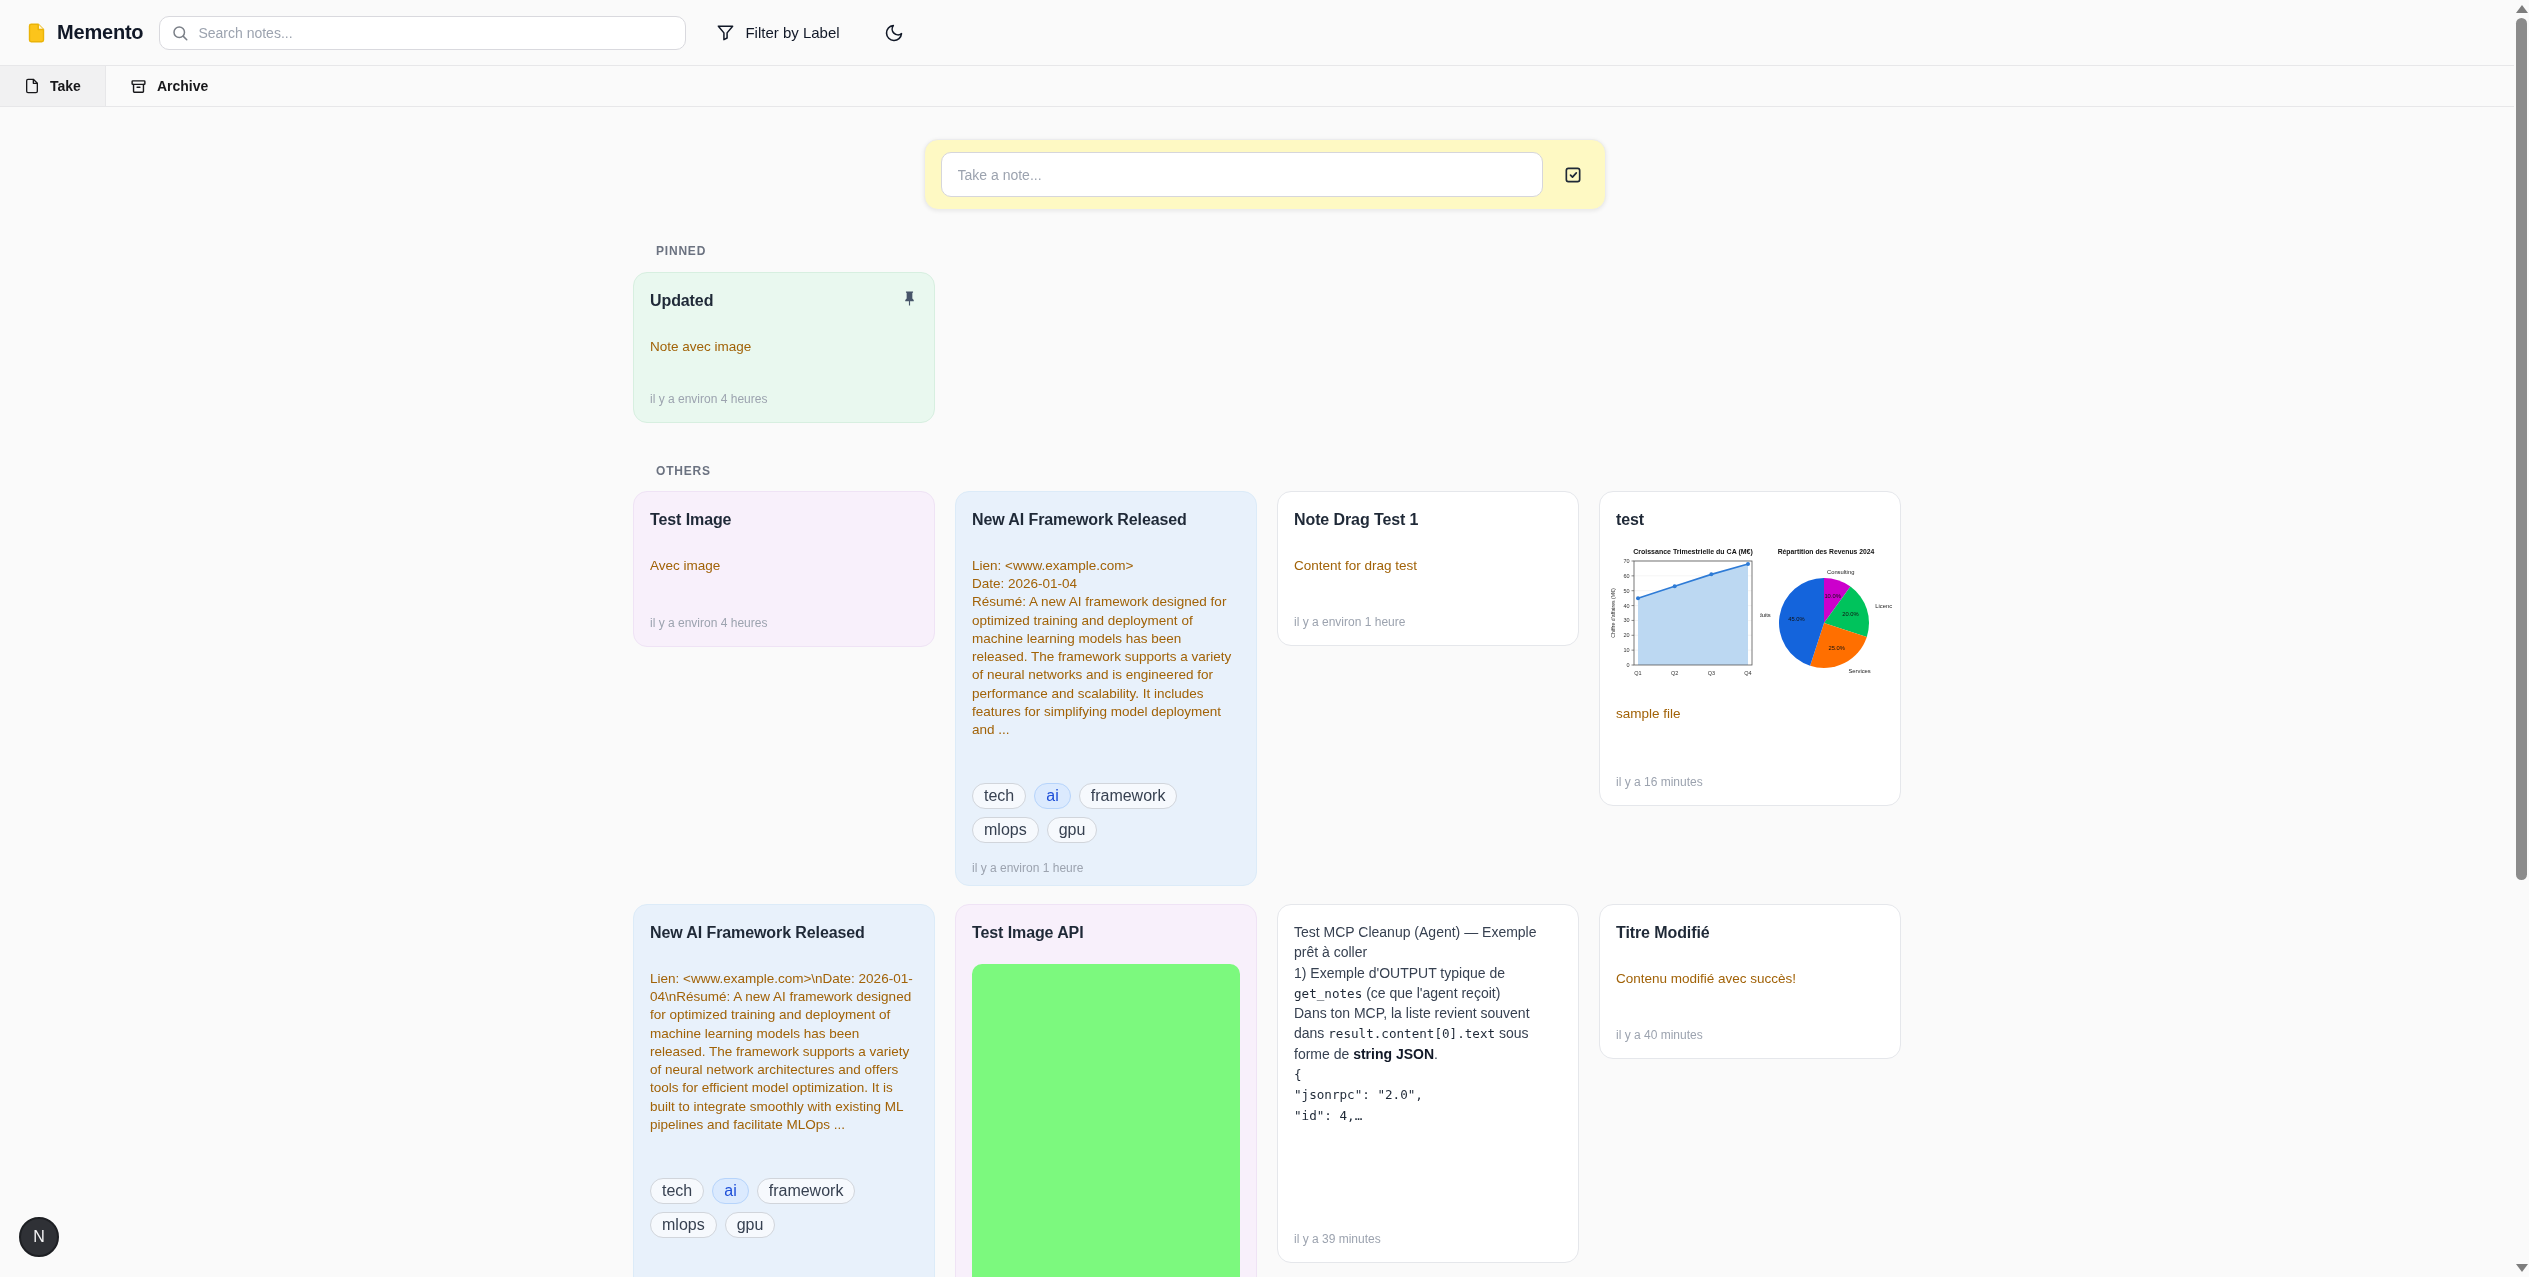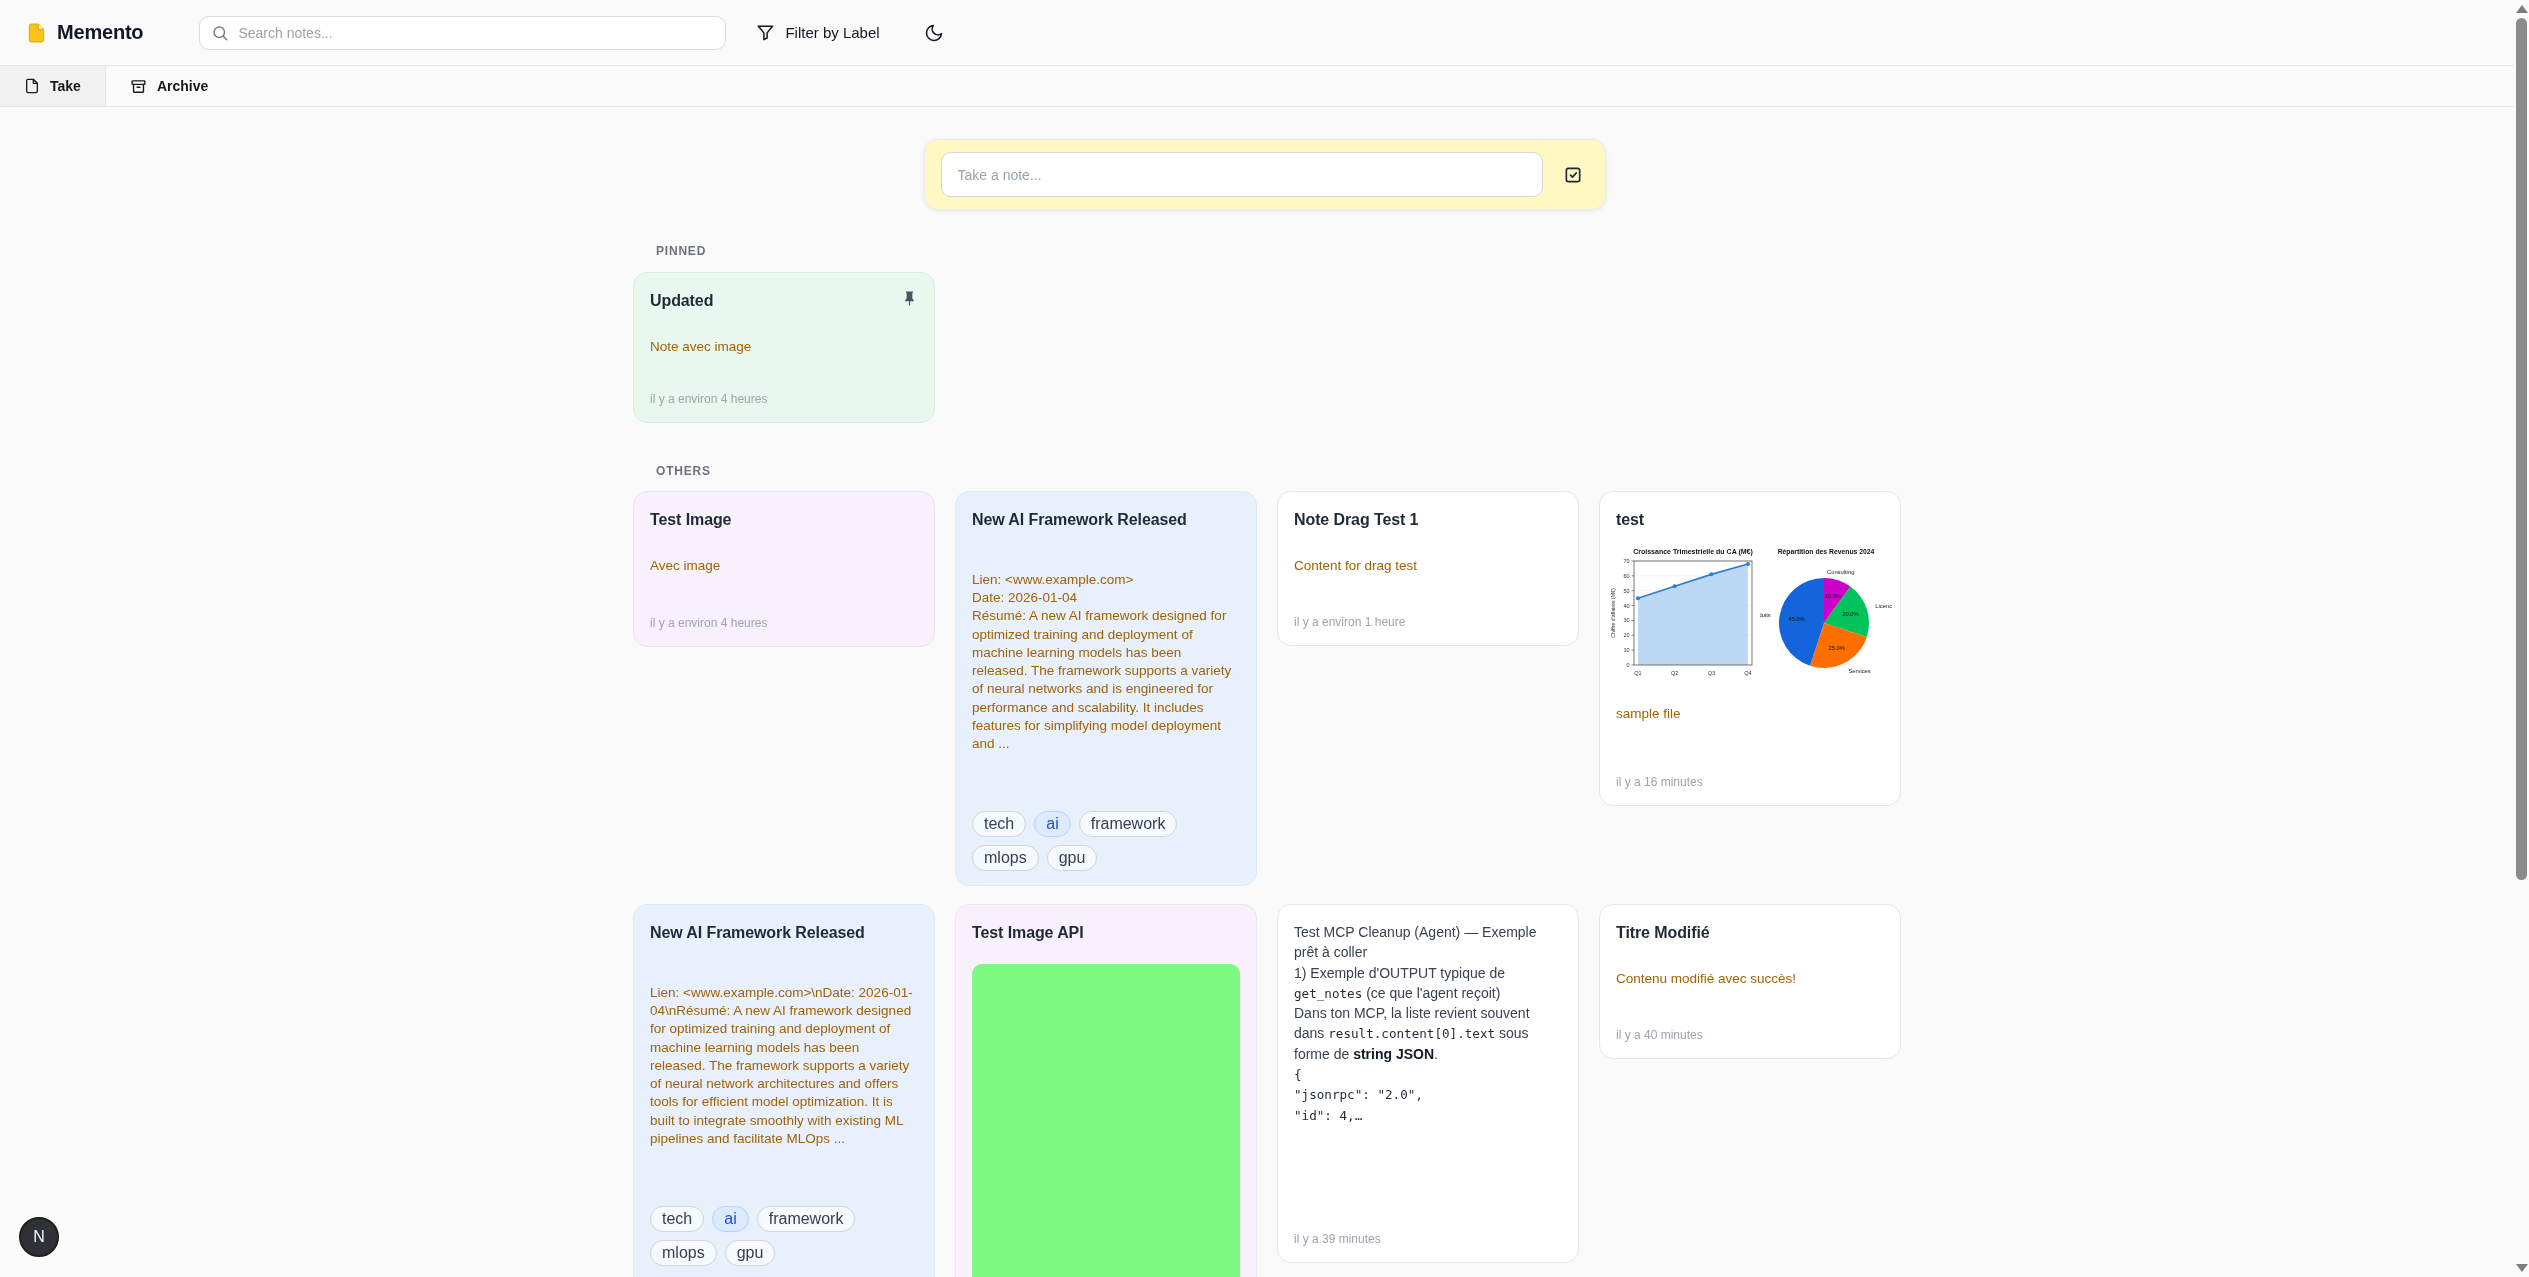--- a/index.html
+++ b/index.html
@@ -3,21 +3,21 @@
 <meta charset="utf-8">
 <style>
   * { margin:0; padding:0; box-sizing:border-box; }
   html,body { width:2529px; height:1277px; overflow:hidden; background:#fafafa;
     font-family:"Liberation Sans", sans-serif; color:#18181b; }
 
   
   .header { height:65px; display:flex; align-items:center; padding-left:26px; gap:16px; background:#fafafa; }
   .logo { display:flex; align-items:center; gap:10px; }
   .app-title { font-size:20px; font-weight:700; letter-spacing:-0.2px; color:#111827; }
-  .search-wrap { position:relative; width:527px;margin-left:40px; }
+  .search-wrap { position:relative; width:527px; }
   .search-input { width:527px; height:34px; border:1px solid #d9d9de; border-radius:10px; background:#fff;
     padding:0 14px 0 38px; font-size:14px; color:#18181b; outline:none; font-family:inherit; }
   .search-input::placeholder { color:#9ca3af; }
   .search-icon { position:absolute; left:12px; top:8px; }
   .filter-btn { display:flex; align-items:center; gap:10px; padding:6px 10px; margin-left:4px;
     background:transparent; border:none; font-size:15px; color:#111827; cursor:pointer; font-family:inherit; }
   .icon-btn { background:transparent; border:none; padding:6px; margin-left:12px; cursor:pointer; display:flex; }
 
   
   .tabs { height:42px; display:flex; border-top:1px solid #e7e7e9; border-bottom:1px solid #e7e7e9; background:#fafafa; }
@@ -37,21 +37,21 @@
   .section-label { font-size:12px; font-weight:700; letter-spacing:.8px; color:#6b7280; margin-left:7px;padding-left:16px; }
   .lbl-pinned { margin-top:34px; margin-bottom:14px; }
   .lbl-others { margin-top:41px; margin-bottom:13px; }
   .grid { display:grid; grid-template-columns:repeat(4,302px); column-gap:20px; row-gap:18px; align-items:start; }
 
   
   .card { width:302px; border-radius:14px; border:1px solid #e5e7eb; background:#fff; padding:17px 16px 16px;
     display:flex; flex-direction:column; cursor:pointer; }
   .card.green { background:#e9f8ef; border-color:#d7efe0; }
   .card.lavender { background:#f8f0fb; border-color:#efe3f5; }
-  .card.blue { background:#e8f1fb; border-color:#dcebf8;gap:14px; }
+  .card.blue { background:#e8f1fb; border-color:#dcebf8; }
   .card-titlerow { display:flex; align-items:flex-start; justify-content:space-between;gap:12px; }
   .card-title { font-size:16px; font-weight:700; color:#1f2937; line-height:22px; letter-spacing:-0.1px; }
   .card-body { font-size:13.5px; line-height:1.35; color:#a16207; margin-top:26px; white-space:pre-line; }
   .card-time { font-size:12px; color:#9ca3af; margin-top:auto; padding-top:18px; }
   .tags { display:flex; flex-wrap:wrap; gap:8px; margin-top:44px; }
   .tag { font-size:16px; color:#374151; border:1px solid #d1d5db; border-radius:999px; padding:3px 11px;
     background:rgba(255,255,255,.6); cursor:pointer; }
   .tag.accent { background:var(--accent-tag-bg,#dbeafe); color:var(--accent-tag-text,#1d4ed8); border-color:#b6d4fb; }
 
   .h-updated { height:151px; } .h-testimage { height:156px; } .h-newai1 { height:395px; }

